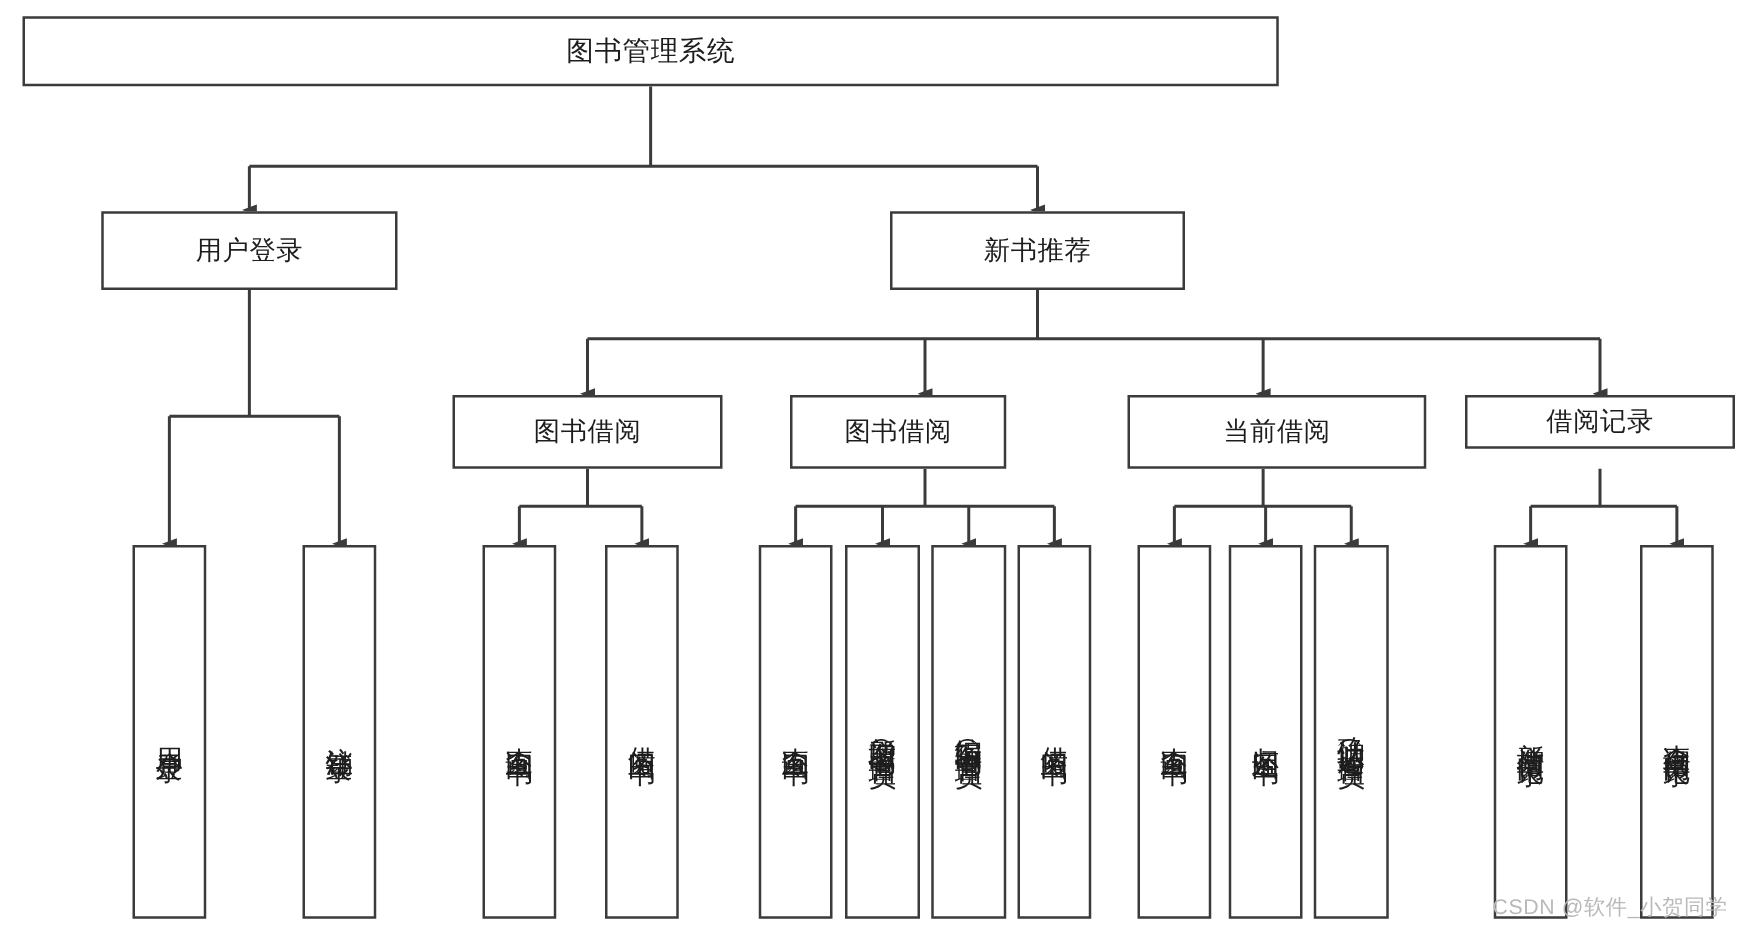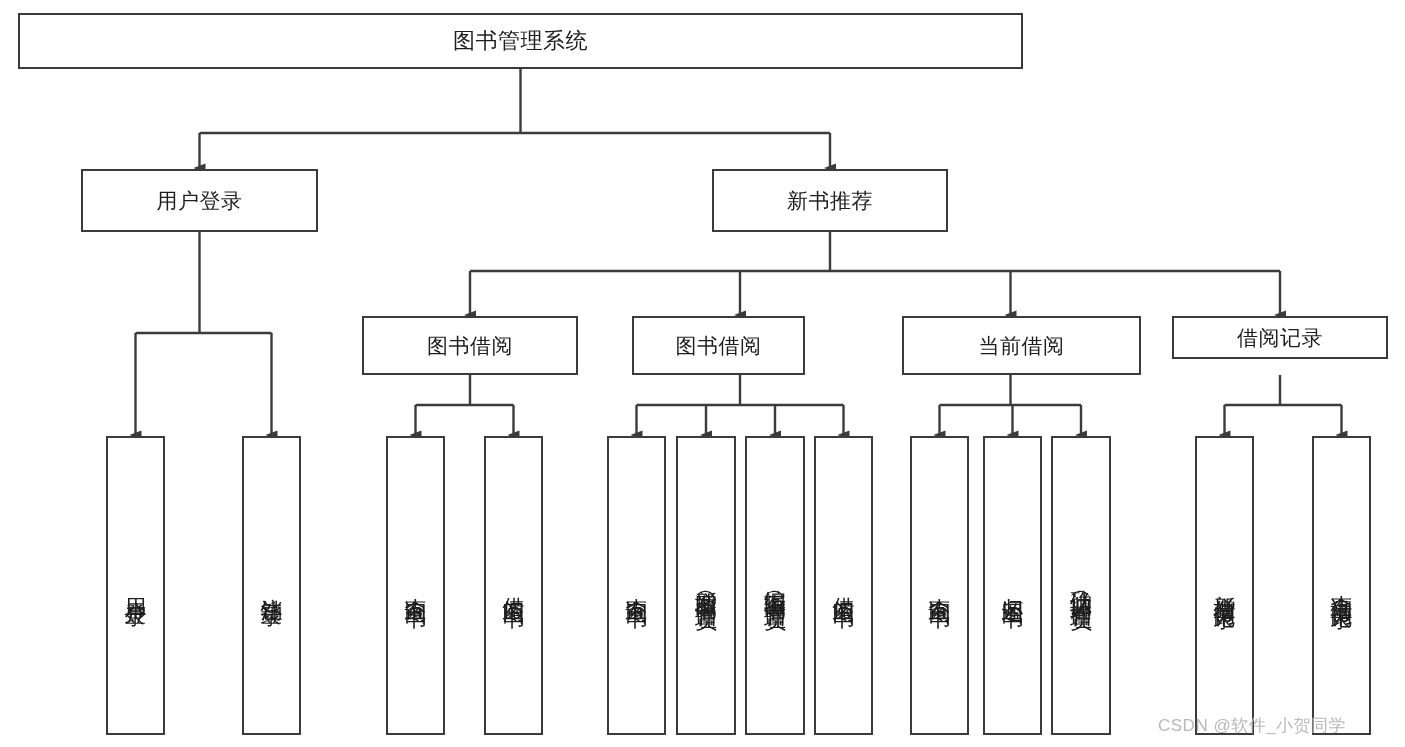--- a/index.html
+++ b/index.html
@@ -184,15 +184,15 @@
     <span class="node-label">确认归还（管理员）</span>
   </div>
 
   <div class="node vert" style="left:1195px;top:436px;width:59px;height:299px;">
     <span class="node-label">新增借阅记录</span>
   </div>
   <div class="node vert" style="left:1312px;top:436px;width:59px;height:299px;">
     <span class="node-label">查询借阅记录</span>
   </div>
 
-  <div class="watermark" style="left:1158px;top:714px;">CSDN @软件_小贺同学</div>
+  <div class="watermark" style="left:1194px;top:714px;">CSDN @软件_小贺同学</div>
 
 </div>
 
 </body></html>

